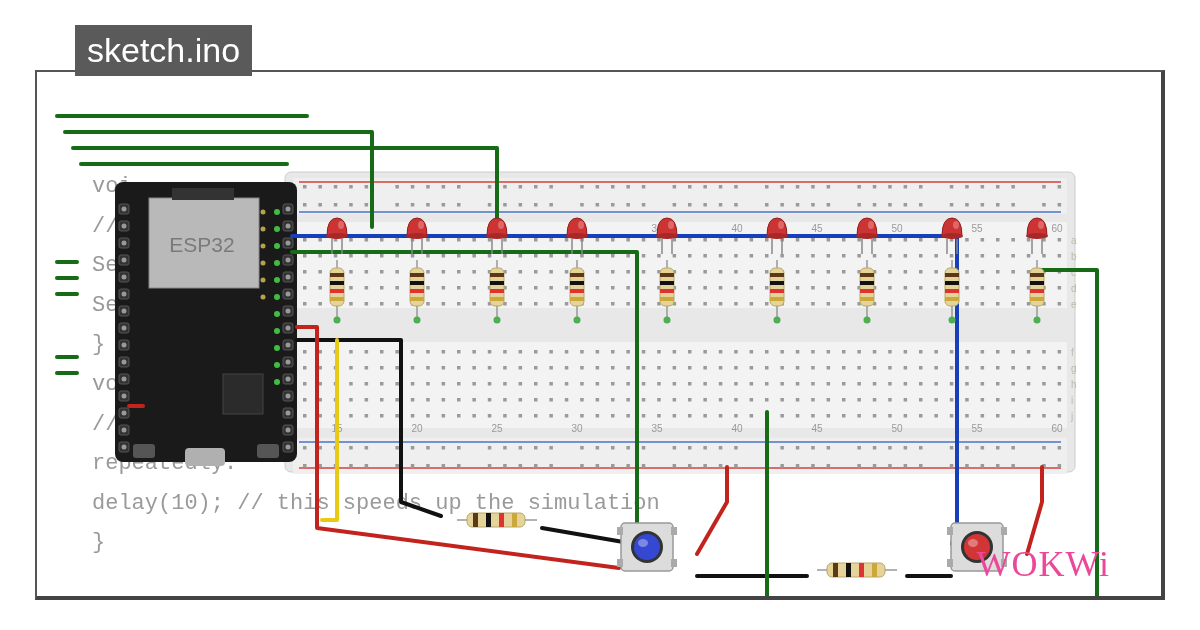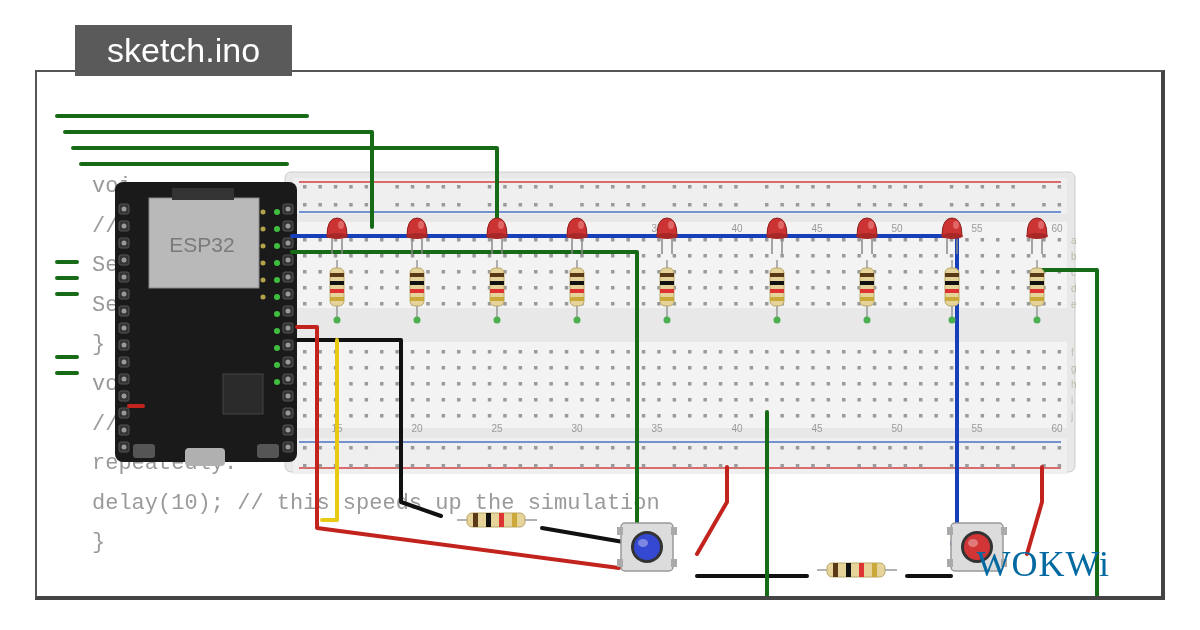--- a/index.html
+++ b/index.html
@@ -1,20 +1,20 @@
 <!DOCTYPE html>
 <html><head>
 <meta charset="utf-8">
 <style>
   * { margin: 0; padding: 0; box-sizing: border-box; }
   body { width: 1200px; height: 630px; font-family: -apple-system, BlinkMacSystemFont, "Segoe UI", Arial, sans-serif; background: #fff; position: relative; }
   .frame { position: absolute; left: 35px; top: 70px; width: 1130px; height: 530px; border: 2px solid #555; border-right: 4px solid #444; border-bottom: 4px solid #444; background: #fff; overflow: hidden; }
   .code-bg { position: absolute; left: 55px; top: 95px; width: 600px; z-index: 1; font-family: "Courier New", monospace; font-size: 22px; color: #9a9a9a; line-height: 1.8; }
-  .filename-tab { position: absolute; left: 75px; top: 25px; background: #5a5a5a; color: #fff; font-size: 34px; padding: 6px 32px; z-index: 50; font-family: Arial, sans-serif; }
-  .logo { position: absolute; right: 90px; bottom: 45px; font-size: 36px; font-family: "Comic Sans MS", cursive; color: #0369a1; z-index: 50; letter-spacing: 1px; }
+  .filename-tab { position: absolute; left: 75px; top: 25px; background: #5a5a5a; color: #fff; font-size: 34px; padding: 6px 12px; z-index: 50; font-family: Arial, sans-serif; }
+  .logo { position: absolute; right: 90px; bottom: 45px; font-size: 36px; font-family: "Comic Sans MS", cursive; color: #ec4899; z-index: 50; letter-spacing: 1px; }
   svg.diagram { position: absolute; left: 0; top: 0; z-index: 5; }
 </style>
 </head>
 <body>
 
 <div class="filename-tab">
   <span>sketch.ino</span>
 </div>
 
 <div class="frame">

